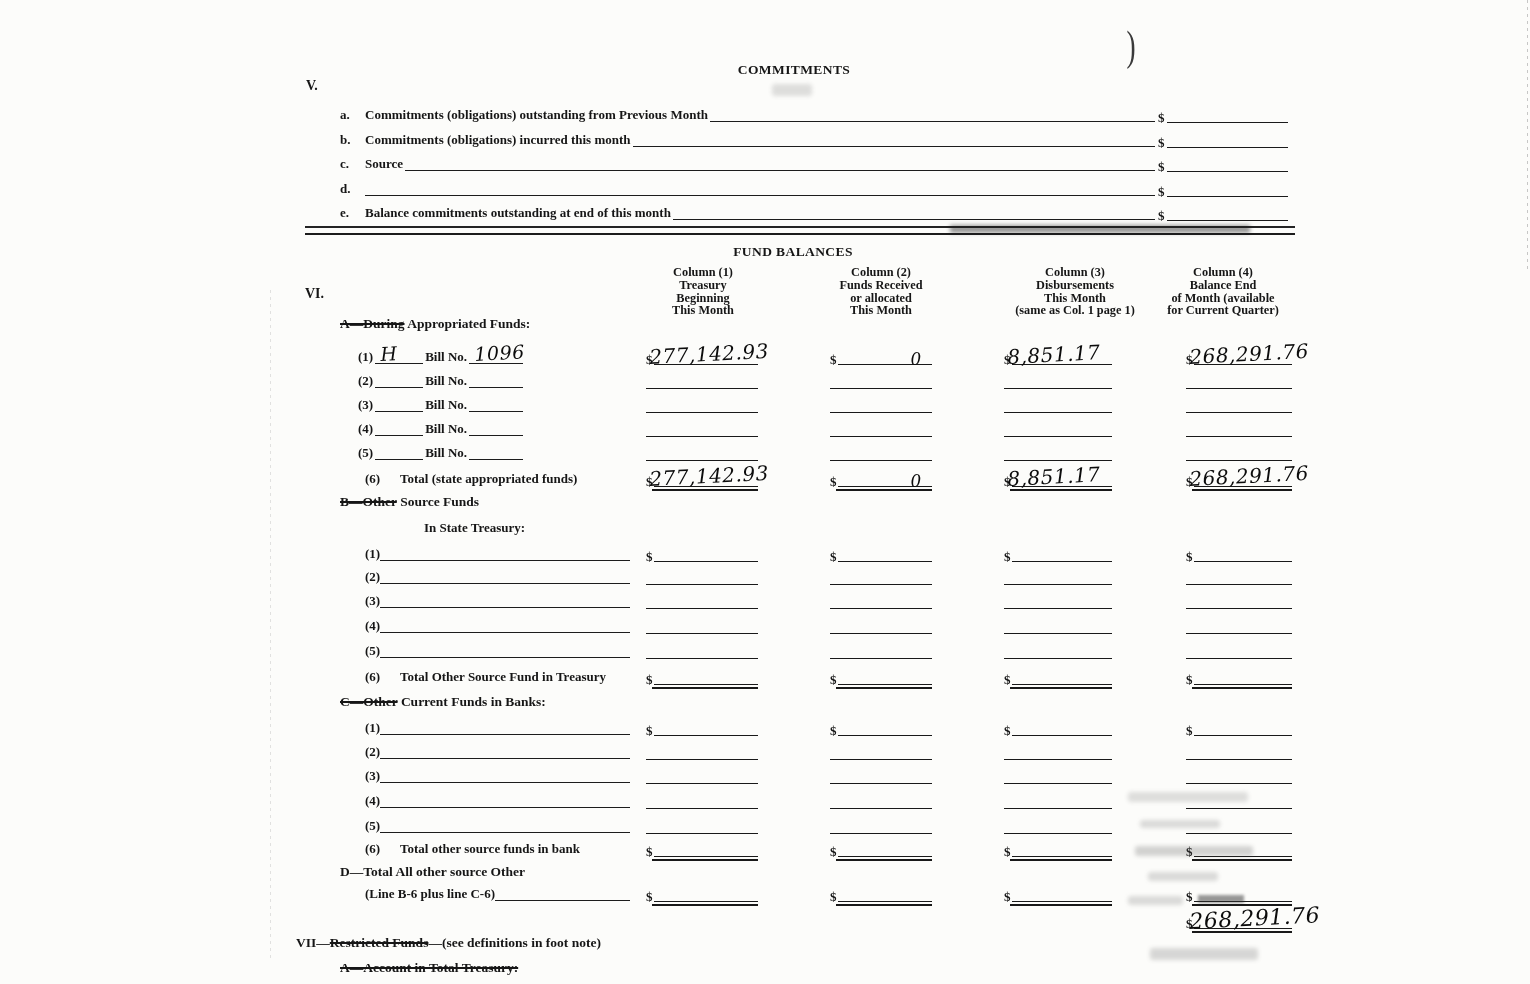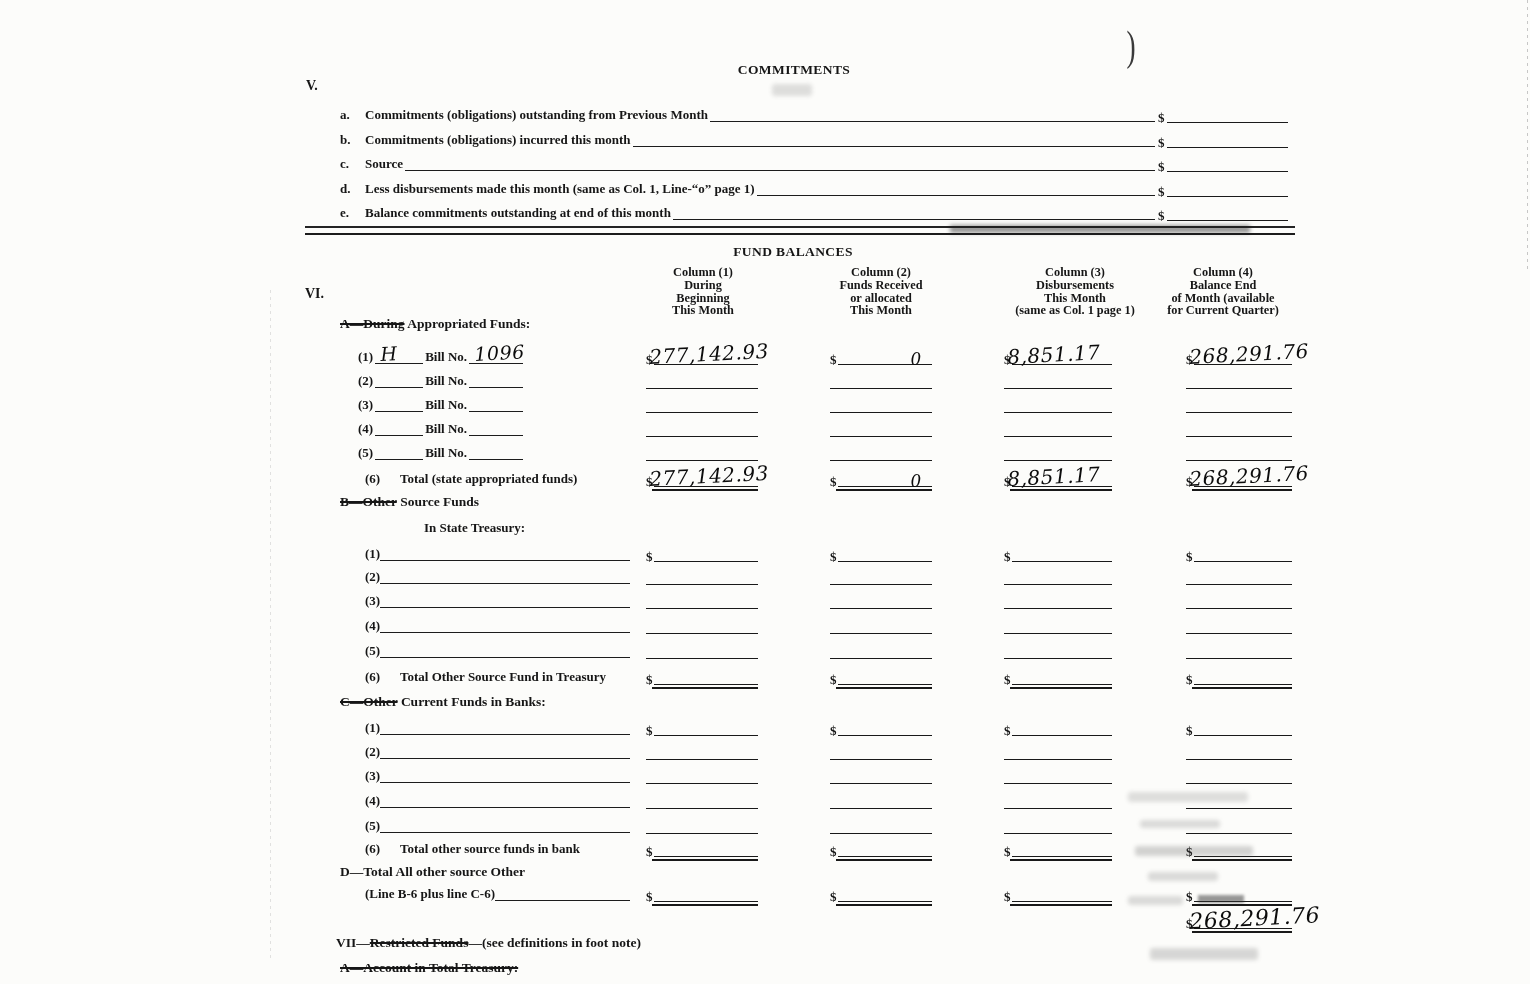--- a/index.html
+++ b/index.html
@@ -99,21 +99,20 @@
     <span class="lbl">Source</span>
     <span class="leader"></span>
   </div>
   <div class="dcell" style="top:154px;">
     <span class="ds">$</span>
       <span class="ln"></span>
   </div>
 
   <div class="crow" style="top:179px;">
     <span class="id">d.</span>
-    <span class="lbl">Less disbursements made this month (same as Col. 1, Line-“o” page 1)</span>
     <span class="leader"></span>
   </div>
   <div class="dcell" style="top:179px;">
     <span class="ds">$</span>
       <span class="ln"></span>
   </div>
 
   <div class="crow" style="top:203px;">
     <span class="id">e.</span>
     <span class="lbl">Balance commitments outstanding at end of this month</span>
@@ -125,21 +124,21 @@
   </div>
 
   <div class="dblrule" style="top:226px;"></div>
   <div class="rule-smudge"></div>
 
   <div class="title" style="left:793px;top:244px;">FUND BALANCES</div>
   <span class="t sec-no" style="left:305px;top:286px;">VI.</span>
 
   <div class="colhead" style="left:703px;top:266px;">
     <div>Column (1)</div>
-    <div>During</div>
+    <div>Treasury</div>
     <div>Beginning</div>
     <div>This Month</div>
   </div>
   <div class="colhead" style="left:881px;top:266px;">
     <div>Column (2)</div>
     <div>Funds Received</div>
     <div>or allocated</div>
     <div>This Month</div>
   </div>
   <div class="colhead" style="left:1075px;top:266px;">
@@ -532,21 +531,21 @@
       <span class="ln"></span>
       <span class="scratch"></span>
     </div>
 
   <div class="cell c4 dbl" style="top:907px;">
       <span class="ds">$</span>
       <span class="ln"></span>
       <span class="hw big">268,291.76</span>
     </div>
 
-  <div class="heading" style="left:296px;top:935px;margin-left:40px;">
+  <div class="heading" style="left:296px;top:935px;">
     <span>VII—</span><span class="struck">Restricted Funds</span><span>—(see definitions in foot note)</span>
   </div>
   <div class="heading struck" style="left:340px;top:960px;">A—Account in Total Treasury:</div>
 
   <div class="smudge" style="left:1128px;top:792px;width:120px;height:10px;opacity:.18;"></div>
   <div class="smudge" style="left:1140px;top:820px;width:80px;height:8px;opacity:.2;"></div>
   <div class="smudge" style="left:1135px;top:846px;width:118px;height:10px;opacity:.25;"></div>
   <div class="smudge" style="left:1148px;top:872px;width:70px;height:9px;opacity:.2;"></div>
   <div class="smudge" style="left:1128px;top:896px;width:55px;height:9px;opacity:.2;"></div>
   <div class="smudge" style="left:1150px;top:948px;width:108px;height:12px;opacity:.22;"></div>

